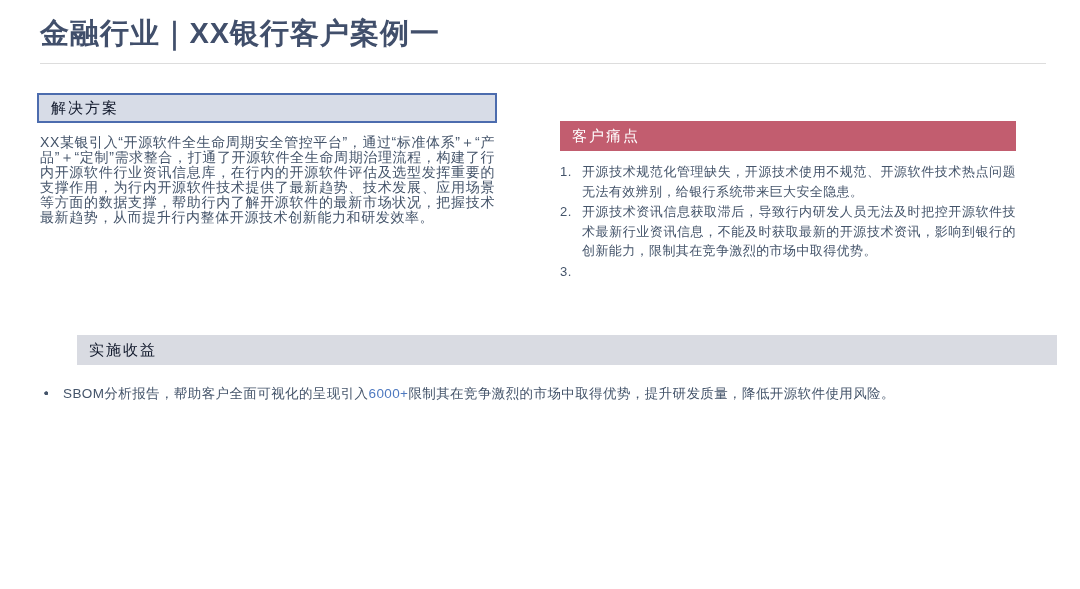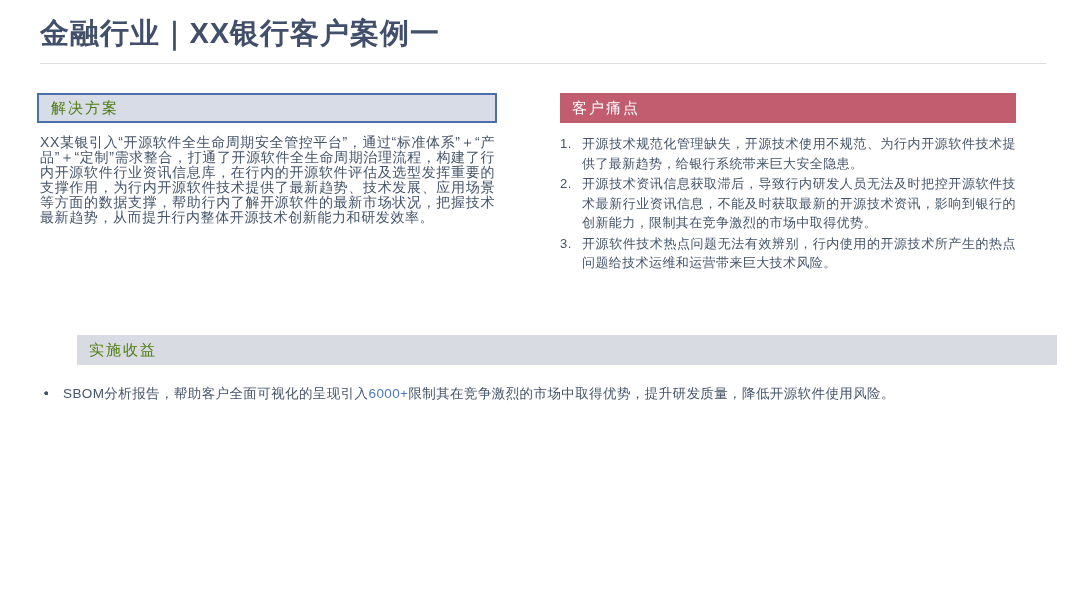--- a/index.html
+++ b/index.html
@@ -33,31 +33,32 @@
   }
   .col-left{position:absolute;left:37px;top:93px;width:460px;}
   .col-right{position:absolute;left:560px;top:93px;width:456px;}
 
   .section-header{
     box-sizing:border-box;
     height:30px;line-height:28px;
     padding-left:12px;
     font-family:"Liberation Serif","DejaVu Serif",serif;
     font-size:15px;letter-spacing:2px;
-    color:#4d7c0f;
+    color:#0f172a;
   }
   .solution-header{
     background:var(--solution-header-bg);
     border:2px solid var(--solution-header-border);
     line-height:26px;
   }
   .pain-header{
     background:var(--pain-header-bg);
     color:var(--pain-header-text);
     line-height:30px;
+    margin-top:28px;
   }
   .benefits-bar{
     background:var(--benefits-bar-bg);
     line-height:30px;
     width:980px;box-sizing:border-box;margin-left:40px;
   }
 
   .solution-body{
     margin:12px 2px 0 3px;
     font-size:14px;line-height:15px;
@@ -107,23 +108,23 @@
       <span>解决方案</span>
     </div>
     <div class="solution-body">XX某银引入“开源软件全生命周期安全管控平台”，通过“标准体系”＋“产品”＋“定制”需求整合，打通了开源软件全生命周期治理流程，构建了行内开源软件行业资讯信息库，在行内的开源软件评估及选型发挥重要的支撑作用，为行内开源软件技术提供了最新趋势、技术发展、应用场景等方面的数据支撑，帮助行内了解开源软件的最新市场状况，把握技术最新趋势，从而提升行内整体开源技术创新能力和研发效率。</div>
   </div>
 
   <div class="col-right">
     <div class="section-header pain-header">
       <span>客户痛点</span>
     </div>
     <div class="pain-list">
-        <div class="pain-item"><span class="marker">1.</span><span>开源技术规范化管理缺失，开源技术使用不规范、为行内开源软件技术提供了最新趋势，给银行系统带来巨大安全隐患。</span></div>
+        <div class="pain-item"><span class="marker">1.</span><span>开源技术规范化管理缺失，开源技术使用不规范、开源软件技术热点问题无法有效辨别，给银行系统带来巨大安全隐患。</span></div>
         <div class="pain-item"><span class="marker">2.</span><span>开源技术资讯信息获取滞后，导致行内研发人员无法及时把控开源软件技术最新行业资讯信息，不能及时获取最新的开源技术资讯，影响到银行的创新能力，限制其在竞争激烈的市场中取得优势。</span></div>
-        <div class="pain-item"><span class="marker">3.</span><span>开源软件技术热点问题无法有效辨别，行内使用的开源技术所产生的热点问题给技术运维和运营带来巨大技术风险。</span></div>
+        <div class="pain-item"><span class="marker">3.</span></div>
       </div>
   </div>
 
   <div class="benefits">
     <div class="section-header benefits-bar">
       <span>实施收益</span>
     </div>
     <div class="benefits-list">
         <div class="benefit-item"><span class="bullet">•</span></div>
         <div class="benefit-item"><span class="bullet">•</span></div>

